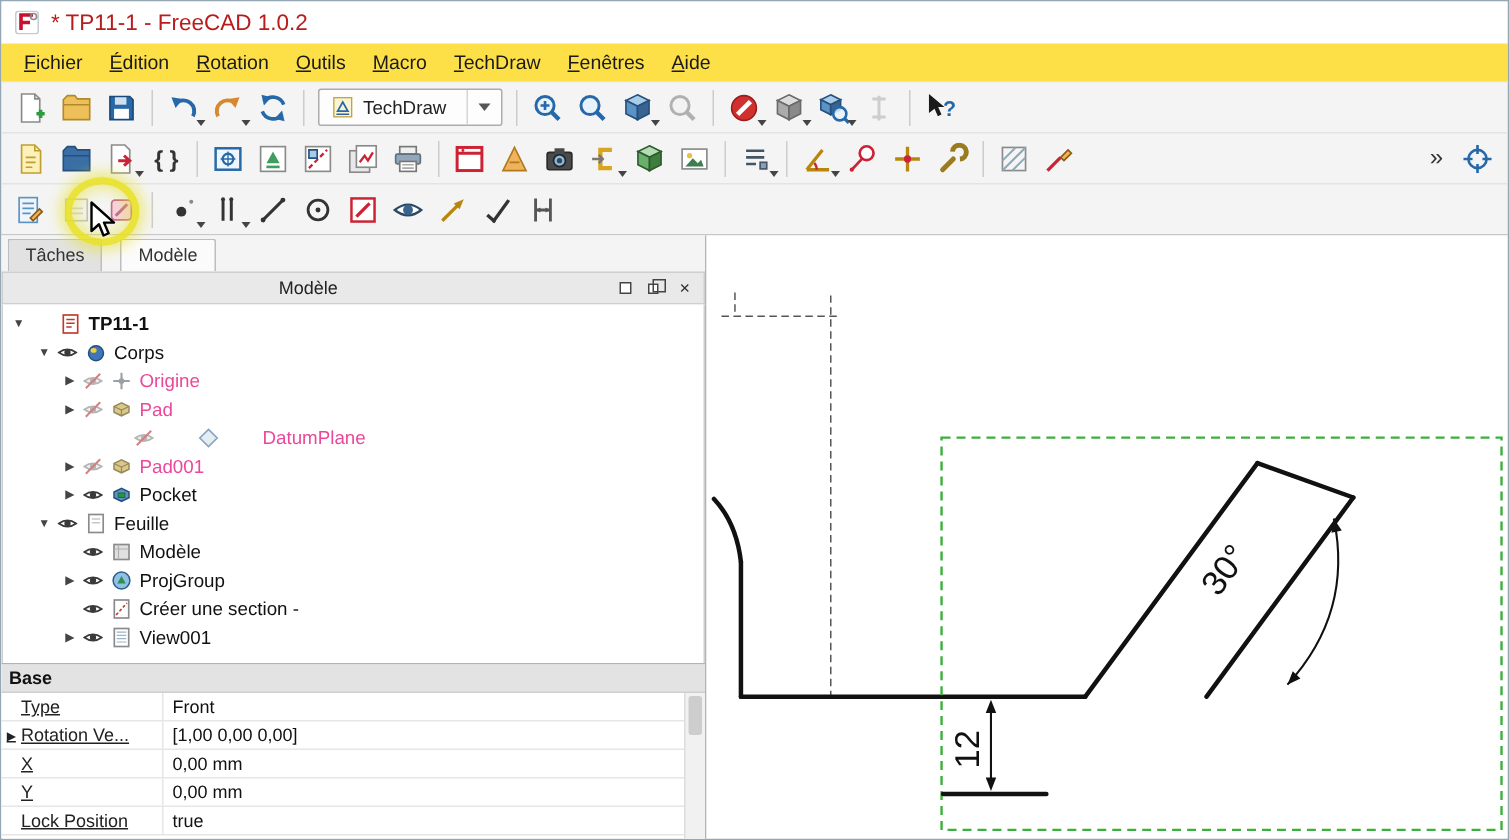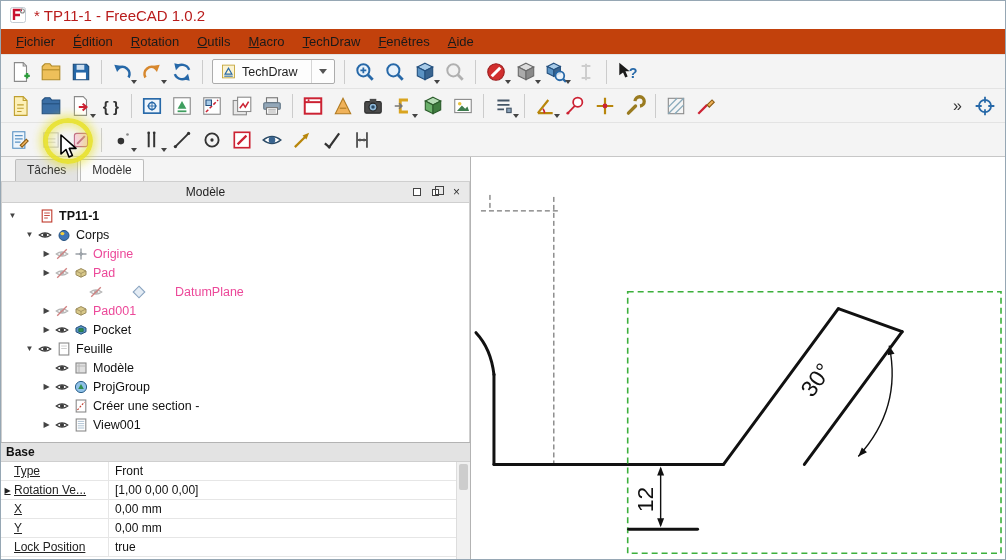--- a/index.html
+++ b/index.html
@@ -4,21 +4,21 @@
 <style>
   * { margin:0; padding:0; box-sizing:border-box; }
   html,body { width:1006px; height:560px; overflow:hidden;
     font-family:"Liberation Sans","DejaVu Sans",sans-serif; background:#ddd; }
   .window { position:relative; width:1006px; height:560px; background:#fff;
     border:1px solid #96a7b4; display:flex; flex-direction:column; }
 
   
   .titlebar { height:28px; display:flex; align-items:center; gap:8px; padding:0 9px; background:#fff; flex:none; }
   .titlebar .title { font-size:15px; color:#b91c1c; }
-  .menubar { height:25px; display:flex; align-items:center; padding:0 6px; background:#c2410c; flex:none; }
+  .menubar { height:25px; display:flex; align-items:center; padding:0 6px; background:#fde047; flex:none; }
   .menu-item { display:inline-block; padding:3px 9px; font-size:13px; color:#1a1a1a; border-radius:2px; }
   .menu-item::first-letter { text-decoration:underline; }
 
   
   .tb { height:34px; display:flex; align-items:center; padding:0 5px; background:#f4f4f4; flex:none; border-top:1px solid #e3e3e3; }
   .tbtn { position:relative; width:30px; height:30px; flex:none; display:flex; align-items:center; justify-content:center; border-radius:3px; }
   .tbtn svg { width:22px; height:22px; display:block; }
   .tbtn.dis { filter:grayscale(1); opacity:.45; }
   .tbtn .dd { position:absolute; right:0px; bottom:3px; width:0; height:0;
     border-left:3px solid transparent; border-right:3px solid transparent; border-top:4px solid #444; }
@@ -27,21 +27,21 @@
     background:#fdfdfd; border:1px solid #acacac; border-radius:2px; font-size:12.5px; color:#222; flex:none; }
   .combo .wbic { width:17px; height:17px; }
   .combo-arrow { margin-left:8px; padding-left:7px; border-left:1px solid #d6d6d6; display:flex; align-items:center; height:100%; }
   .combo-arrow::after { content:""; width:0; height:0; border-left:4px solid transparent; border-right:4px solid transparent; border-top:5px solid #555; }
   .tb-spacer { flex:1; }
   .overflow { font-size:16px; color:#333; padding:0 8px; }
 
   
   .main { flex:1; display:flex; min-height:0; border-top:1px solid #c7c7c7; }
   .dock { width:470px; flex:none; display:flex; flex-direction:column; background:#f0f0f0; border-right:1px solid #b3b3b3; }
-  .dock-tabs { height:24px; flex:none; display:flex; align-items:flex-end; gap:2px; padding-left:14px; background:#f4f4f4; }
+  .dock-tabs { height:24px; flex:none; display:flex; align-items:flex-end; gap:12px; padding-left:4px; background:#f4f4f4; }
   .dock-tab { font-size:12px; padding:3px 11px 4px; background:#e2e2e2; border:1px solid #bdbdbd; border-bottom:none;
     color:#333; border-radius:2px 2px 0 0; }
   .dock-tab.active { background:#fbfbfb; }
   .tree-header { height:22px; flex:none; display:flex; align-items:center; background:#e9e9e9;
     border:1px solid #cfcfcf; font-size:12px; color:#222; padding:0 4px; }
   .th-title { flex:1; text-align:center; }
   .hbtn { width:17px; height:16px; margin-left:3px; display:flex; align-items:center; justify-content:center;
     font-size:12px; color:#333; }
   .hbtn .sq { width:8px; height:8px; border:1px solid #444; background:#fff; }
   .hbtn .sq2 { position:relative; width:7px; height:7px; border:1px solid #444; background:#fff; margin-left:-2px; }

